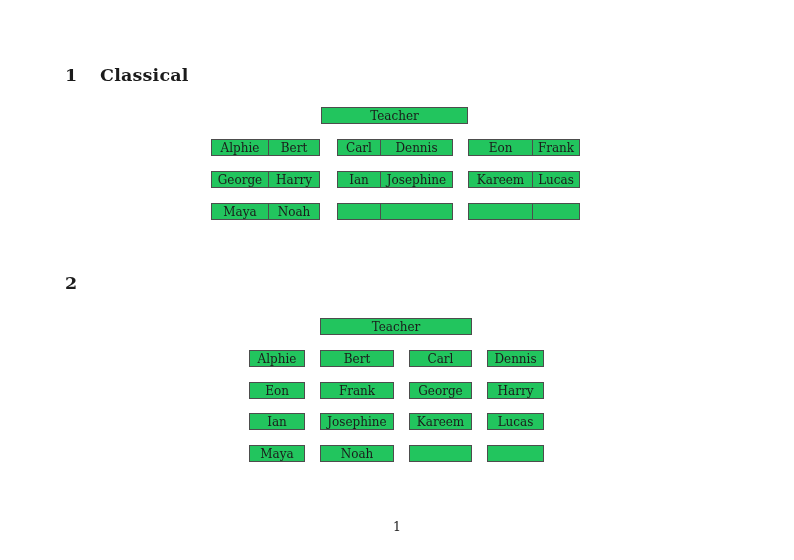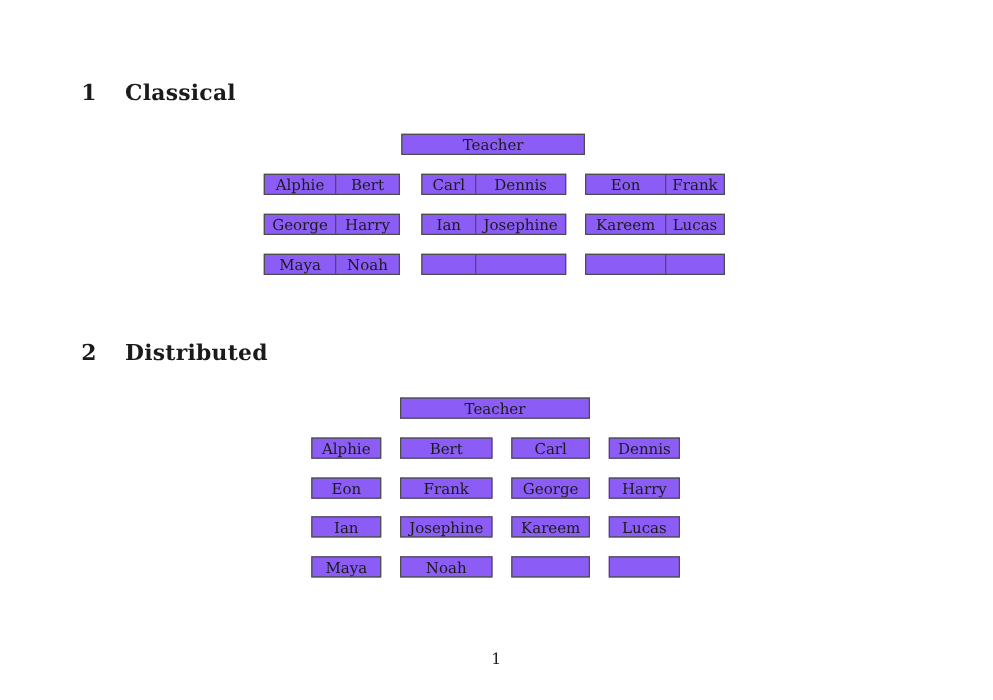--- a/index.html
+++ b/index.html
@@ -24,21 +24,21 @@
   }
   .section-heading .sec-num { width: 35px; }
   .heading-1 { top: 66px; }
   .heading-2 { top: 274px; }
 
   .box {
     position: absolute;
     box-sizing: border-box;
     height: 17px;
     border: 1px solid #4d4d4d;
-    background: #8b5cf6;
+    background: #22c55e;
     display: flex;
     align-items: center;
     justify-content: center;
     font-size: 12px;
     line-height: 1;
     white-space: nowrap;
   }
   .desk { padding: 0; justify-content: stretch; }
   .desk .cell {
     box-sizing: border-box;
@@ -127,21 +127,20 @@
     <span class="cell"></span>
     <span class="cell"></span>
   </div>
   <div class="box desk cC cr2">
     <span class="cell"></span>
     <span class="cell"></span>
   </div>
 
   <div class="section-heading heading-2">
     <span class="sec-num">2</span>
-    <span class="sec-title">Distributed</span>
   </div>
 
   <div class="box d-teacher">Teacher</div>
 
   <div class="box dc0 dr0">Alphie</div>
   <div class="box dc1 dr0">Bert</div>
   <div class="box dc2 dr0">Carl</div>
   <div class="box dc3 dr0">Dennis</div>
 
   <div class="box dc0 dr1">Eon</div>

